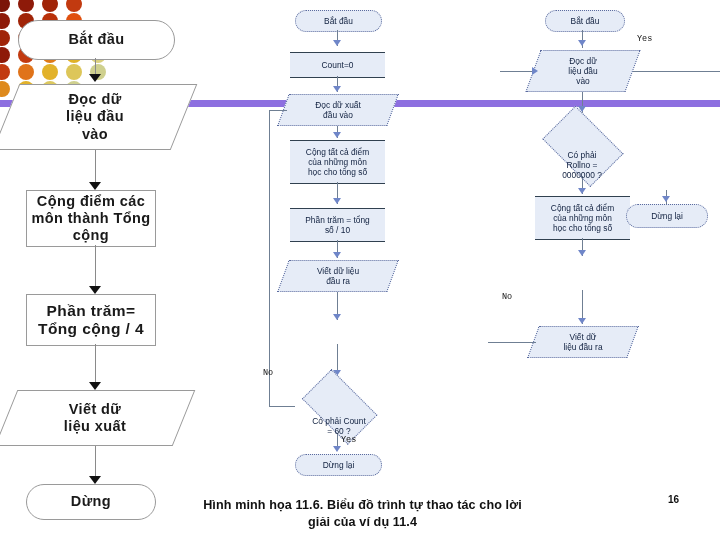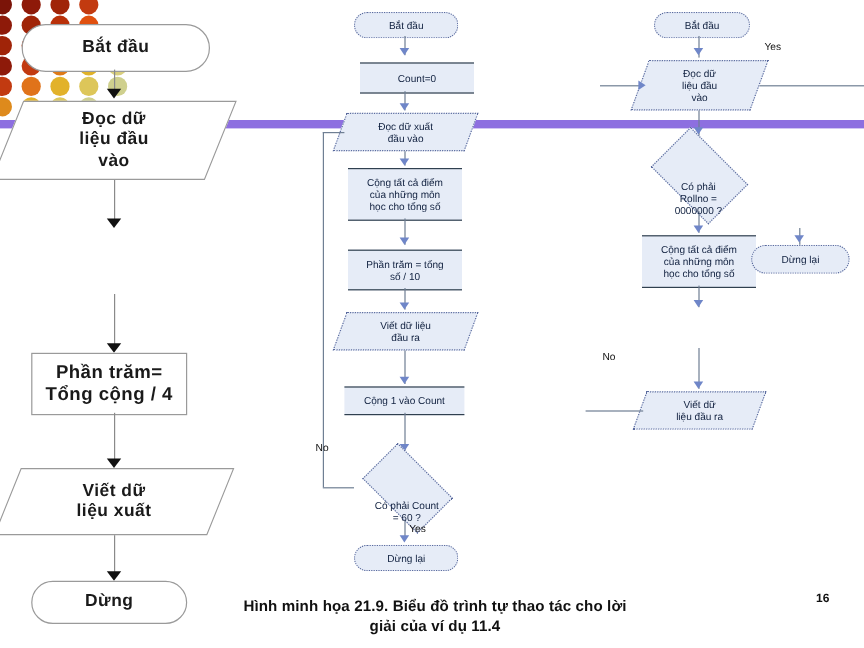--- a/index.html
+++ b/index.html
@@ -71,21 +71,21 @@
   .fc-sm .arrow{
     position:absolute;width:0;height:0;
     border-left:4px solid transparent;border-right:4px solid transparent;
     border-top:6px solid #6f86c8;
   }
   .fc-sm .arrow-l{
     position:absolute;width:0;height:0;
     border-top:4px solid transparent;border-bottom:4px solid transparent;
     border-left:6px solid #6f86c8;
   }
-  .fc-sm .lbl{position:absolute;font-size:8.5px;color:#111;}
+  .fc-sm .lbl{position:absolute;font-size:8.5px;color:#111;font-family:Liberation Mono, monospace;}
 
   .cap{
     position:absolute;color:#111;font-weight:bold;
     line-height:1.3;letter-spacing:.1px;
   }
   .cap-center{text-align:center;}
   .pageno{position:absolute;font-size:10px;color:#111;font-weight:bold;}
 </style>
 </head>
 <body>
@@ -135,20 +135,25 @@
 
     <div class="shp para" style="left:6px;top:84px;width:178px;height:66px;">
       <div class="paraface"></div>
       <span class="ptxt" style="white-space:pre-line;">Đọc dữ
 liệu đầu
 vào</span>
     </div>
     <div class="conn" style="left:95px;top:150px;height:36px;"></div>
     <div class="arrow" style="left:89px;top:182px;"></div>
 
+    <div class="shp" style="left:26px;top:190px;width:128px;height:55px;">
+      <span style="white-space:pre-line;">Cộng điểm các
+môn thành Tổng
+cộng</span>
+    </div>
     <div class="conn" style="left:95px;top:245px;height:45px;"></div>
     <div class="arrow" style="left:89px;top:286px;"></div>
 
     <div class="shp" style="left:26px;top:294px;width:128px;height:50px;font-size:15.5px;">
       <span style="white-space:pre-line;">Phần trăm=
 Tổng cộng / 4</span>
     </div>
     <div class="conn" style="left:95px;top:344px;height:42px;"></div>
     <div class="arrow" style="left:89px;top:382px;"></div>
 
@@ -166,21 +171,21 @@
   </div>
 
   <div class="fc-sm" style="left:255px;top:0;width:185px;height:540px;">
 
     <div class="shp term" style="left:40px;top:10px;width:85px;height:20px;">
       <span>Bắt đầu</span>
     </div>
     <div class="conn v" style="left:82px;top:30px;height:16px;"></div>
     <div class="arrow" style="left:78px;top:40px;"></div>
 
-    <div class="shp proc" style="left:35px;top:52px;width:95px;height:24px;margin-left:10px;">
+    <div class="shp proc" style="left:35px;top:52px;width:95px;height:24px;">
       <span>Count=0</span>
     </div>
     <div class="conn v" style="left:82px;top:76px;height:16px;"></div>
     <div class="arrow" style="left:78px;top:86px;"></div>
 
     <div class="shp para" style="left:28px;top:94px;width:110px;height:32px;">
       <div class="paraface"></div>
       <span class="ptxt" style="white-space:pre-line;">Đọc dữ xuất
 đầu vào</span>
     </div>
@@ -203,23 +208,20 @@
     <div class="arrow" style="left:78px;top:252px;"></div>
 
     <div class="shp para" style="left:28px;top:260px;width:110px;height:32px;">
       <div class="paraface"></div>
       <span class="ptxt" style="white-space:pre-line;">Viết dữ liệu
 đầu ra</span>
     </div>
     <div class="conn v" style="left:82px;top:292px;height:28px;"></div>
     <div class="arrow" style="left:78px;top:314px;"></div>
 
-    <div class="shp proc" style="left:32px;top:322px;width:100px;height:22px;">
-      <span>Cộng 1 vào Count</span>
-    </div>
     <div class="conn v" style="left:82px;top:344px;height:32px;"></div>
     <div class="arrow" style="left:78px;top:370px;"></div>
 
     <div class="shp dia" style="left:40px;top:378px;width:88px;height:56px;">
       <div class="diaface"></div>
       <span class="ptxt" style="white-space:pre-line;">Có phải Count
 = 60 ?</span>
     </div>
 
     <div class="conn h" style="left:14px;top:406px;width:26px;"></div>
@@ -291,17 +293,17 @@
     <div class="conn h" style="left:-12px;top:342px;width:48px;"></div>
 
     <div class="conn v" style="left:166px;top:190px;height:14px;"></div>
     <div class="arrow" style="left:162px;top:196px;"></div>
     <div class="shp term" style="left:126px;top:204px;width:80px;height:22px;">
       <span>Dừng lại</span>
     </div>
   </div>
 
 
-  <div class="cap cap-center" style="left:185px;top:497px;width:355px;font-size:12.6px;">Hình minh họa 21.9. Biểu đồ trình tự thao tác cho lời</div>
+  <div class="cap cap-center" style="left:185px;top:497px;width:355px;font-size:12.6px;">Hình minh họa 11.6. Biểu đồ trình tự thao tác cho lời</div>
   <div class="cap cap-center" style="left:185px;top:514px;width:355px;font-size:12.6px;">giải của ví dụ 11.4</div>
 
-  <div class="pageno" style="left:668px;top:494px;margin-left:12px;">16</div>
+  <div class="pageno" style="left:668px;top:494px;">16</div>
 </div>
 
 </body></html>

